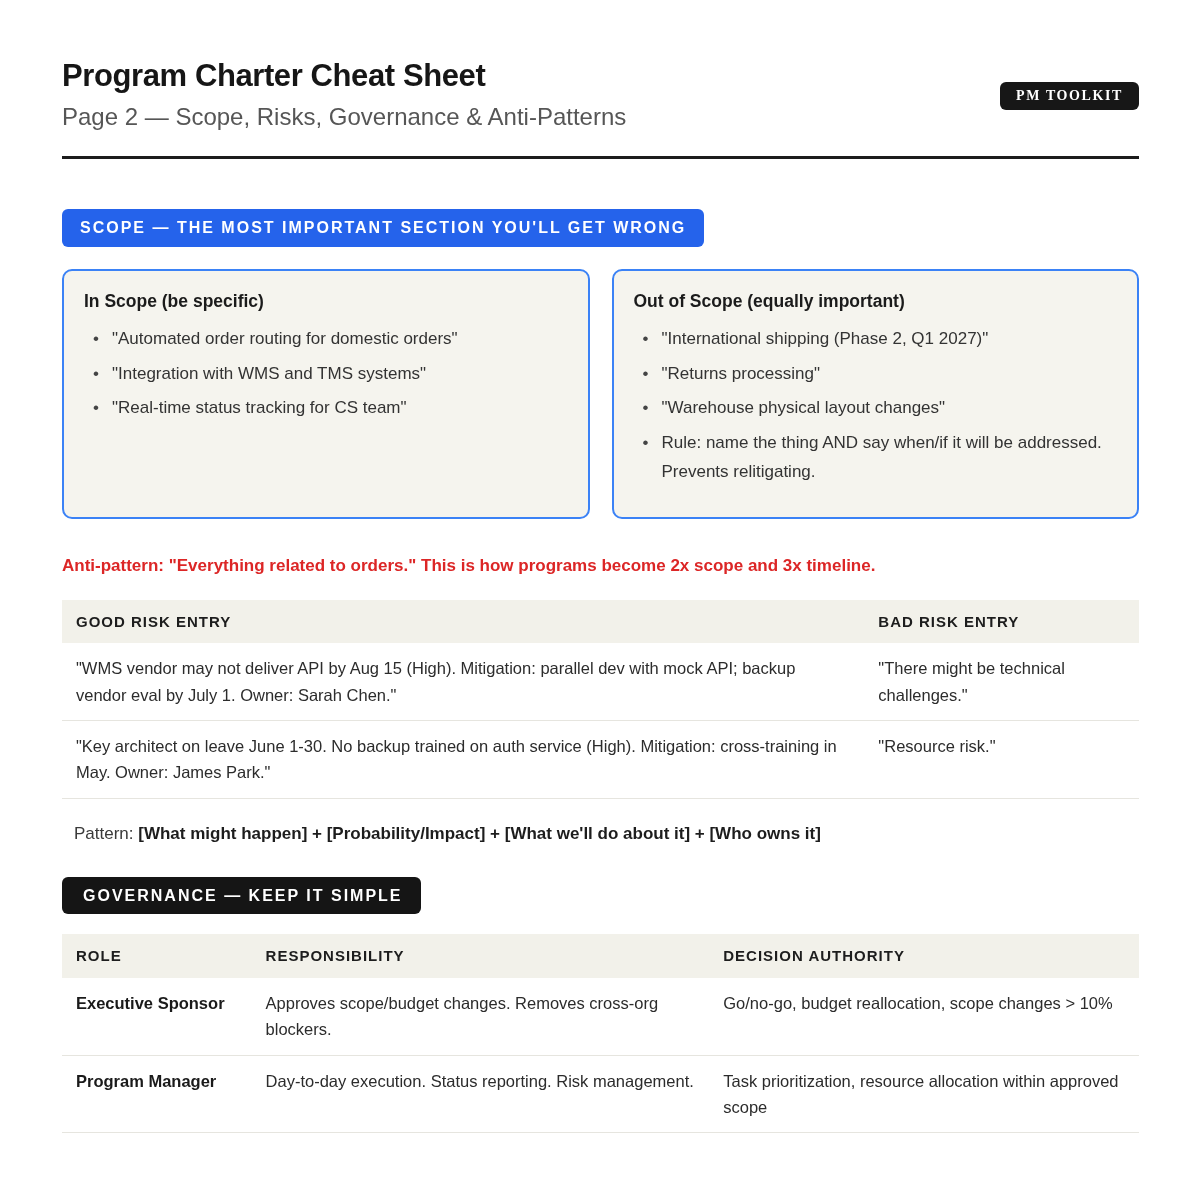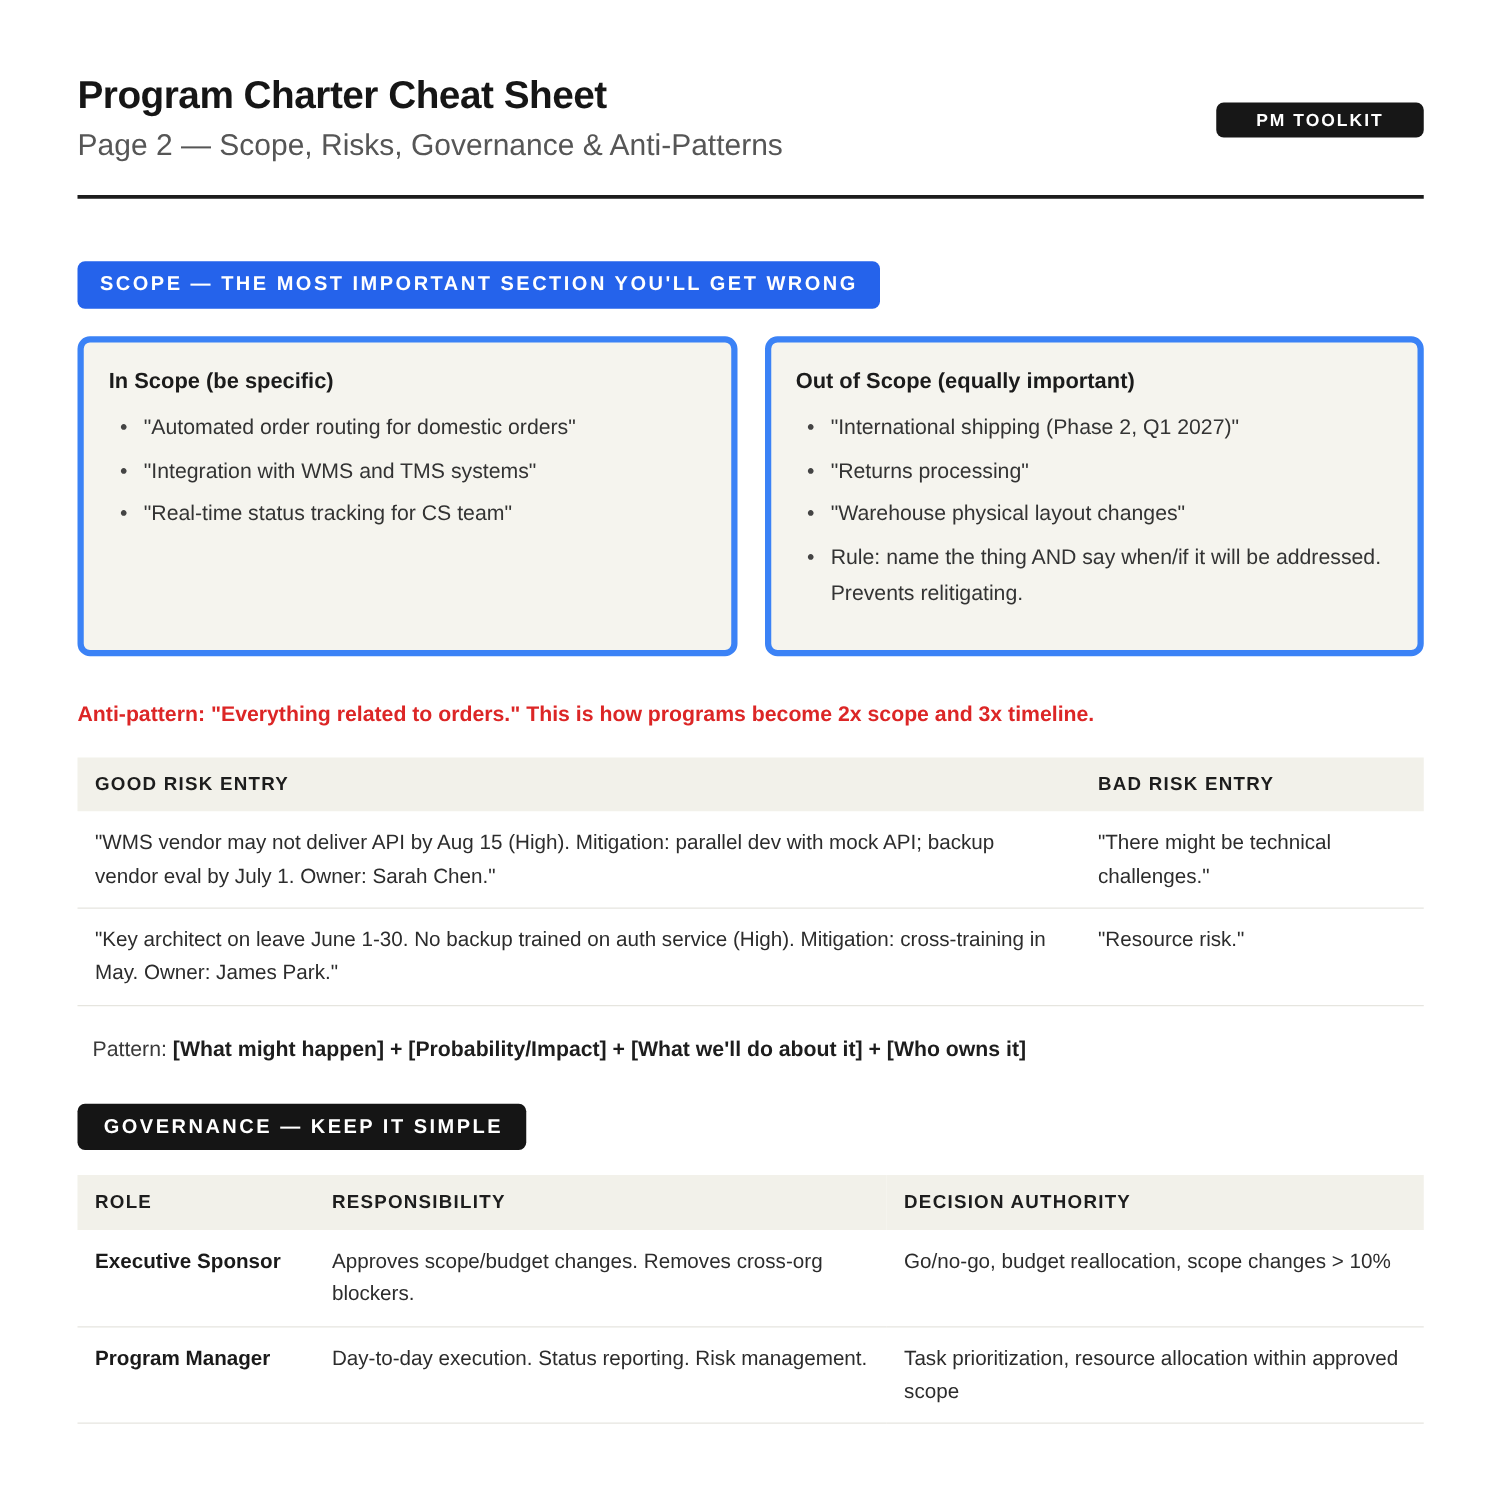--- a/index.html
+++ b/index.html
@@ -6,37 +6,38 @@
   .page {
     width:1200px; height:1200px; box-sizing:border-box;
     padding:58px 61px 0 62px; overflow:hidden; background:#ffffff;
     font-family:"Liberation Sans","DejaVu Sans",sans-serif; color:#1f1f1f;
   }
   .hdr { display:flex; justify-content:space-between; align-items:center; }
   .title { margin:0; font-size:31px; font-weight:700; letter-spacing:-0.4px; color:#161616; line-height:1.15; }
   .subtitle { margin:9px 0 0; font-size:24px; color:#565656; line-height:1.2; }
   .badge {
     color:#ffffff; font-size:14px; font-weight:700; letter-spacing:1.6px;
-    padding:6px 32px; border-radius:6px; margin-top:3px; white-space:nowrap;
+    padding:6px 16px; border-radius:6px; margin-top:3px; white-space:nowrap;
     background:#171717;
+    font-family:Liberation Serif, serif;
   }
   .rule { border:none; border-top:3px solid #1c1c1c; margin:25px 0 0; }
 
   .banner {
     display:inline-block; color:#ffffff; font-size:16px; font-weight:700;
     letter-spacing:2px; padding:9px 18px; border-radius:6px; line-height:1.2;
     white-space:nowrap;
   }
   .banner-blue  { background:#2563eb; margin-top:50px; }
   .banner-red   { background:#dc2626; margin-top:35px; }
   .banner-black { background:#151515; margin-top:33px; }
 
   .cards { display:flex; gap:22px; margin-top:22px; }
   .card {
-    flex:1 1 0; background:#f5f4ee; border:5px solid #3b82f6;
+    flex:1 1 0; background:#f5f4ee; border:2px solid #3b82f6;
     border-radius:10px; padding:20px 20px 24px; box-sizing:border-box;
   }
   .card h3 { margin:0 0 13px; font-size:17.5px; font-weight:700; color:#1b1b1b; line-height:1.2; }
   .card ul { margin:0; padding:0; list-style:none; }
   .card li {
     position:relative; padding-left:28px; font-size:17px; line-height:1.7;
     color:#333333; margin-bottom:6px;
   }
   .card li::before { content:"•"; position:absolute; left:9px; color:#444444; }
 

